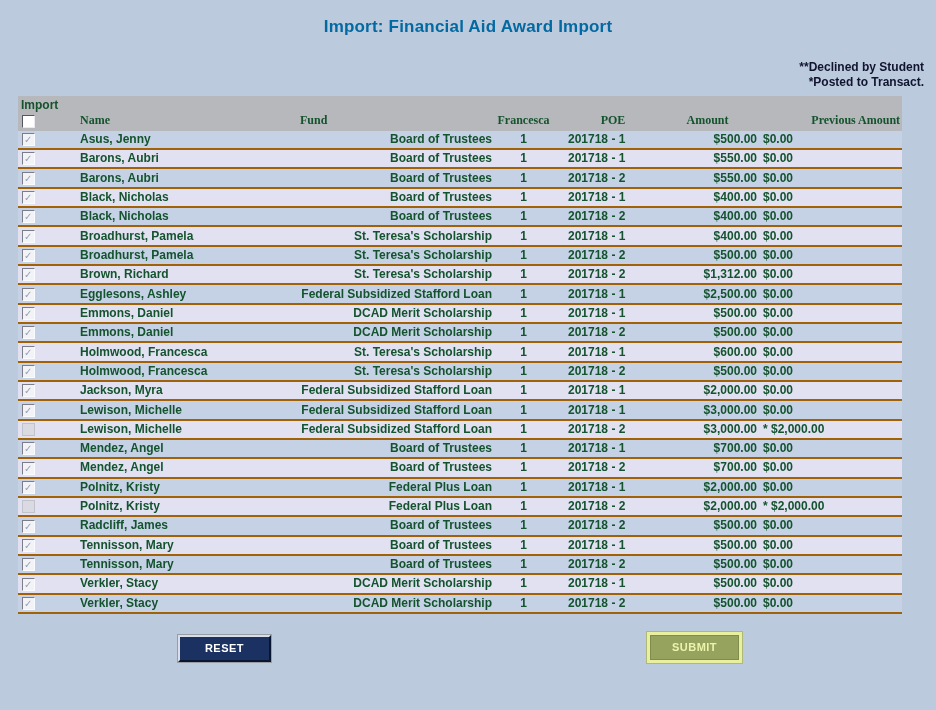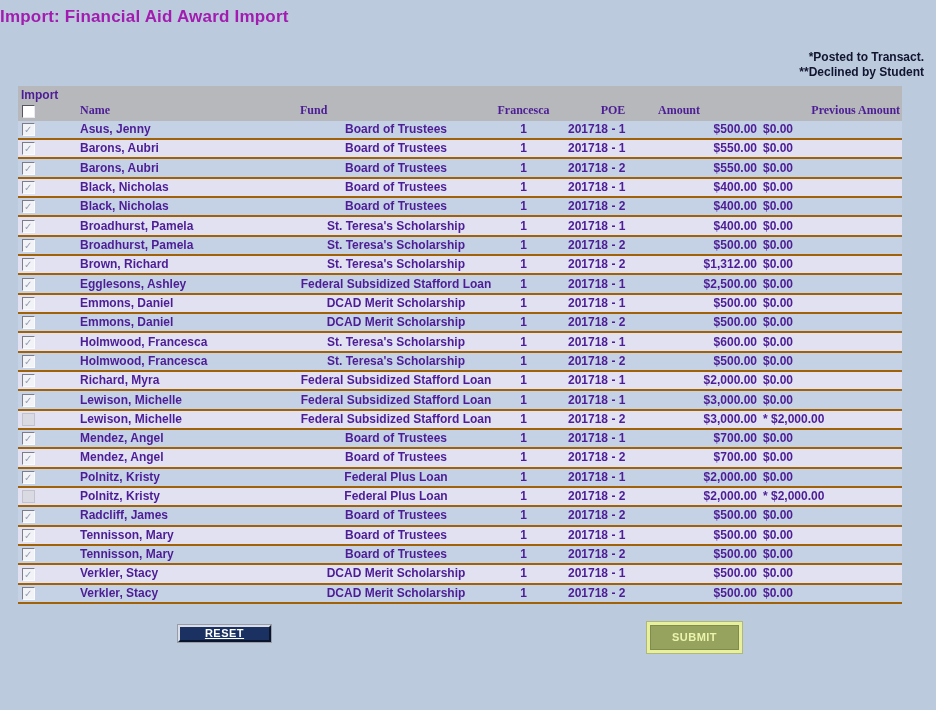--- a/index.html
+++ b/index.html
@@ -3,72 +3,72 @@
 <meta charset="utf-8">
 <style>
   * { box-sizing: border-box; margin: 0; padding: 0; }
   html, body {
     width: 936px; height: 710px;
     background: #bccade;
     font-family: "Liberation Sans", "DejaVu Sans", sans-serif;
     overflow: hidden;
   }
   .page-title {
-    margin-top: 7px;
-    text-align: left;
+    margin-top: 17px;
+    text-align: center;
     font-size: 17px;
     font-weight: bold;
-    color: #a21caf;
+    color: #0369a1;
     letter-spacing: 0.2px;
   }
   .notes {
     margin-top: 23px;
     margin-right: 12px;
     text-align: right;
     font-size: 12px;
     font-weight: bold;
     color: #10142e;
     line-height: 15px;
   }
   table.award-table {
     margin-left: 18px;
     margin-top: 6px;
     width: 884px;
     border-collapse: collapse;
     table-layout: fixed;
     font-size: 12px;
     font-weight: bold;
-    color: #4c1d95;
+    color: #14532d;
   }
   col.c-import   { width: 62px; }
   col.c-name     { width: 220px; }
   col.c-fund     { width: 192px; }
   col.c-disburse { width: 63px; }
   col.c-poe      { width: 103px; }
   col.c-amount   { width: 105px; }
   col.c-previous { width: 139px; }
 
   thead tr { background: #b7b8bc; }
   thead td { padding: 0; }
   .group-label-cell { padding: 3px 0 0 3px; height: 15px; line-height: 13px; }
   .head-row td { padding: 1px 0 3px 0; line-height: 14px; font-family: Liberation Serif, serif; }
   .head-row .h-name, .head-row .h-fund { text-align: left; }
   .head-row .h-disburse { text-align: center; }
   .head-row .h-poe { text-align: center; padding-left: 13px; }
-  .head-row .h-amount { text-align: left; padding-right: 6px; }
+  .head-row .h-amount { text-align: center; padding-right: 6px; }
   .head-row .h-previous { text-align: right; padding-right: 2px; }
   .head-row .h-import { padding-left: 4px; }
 
   tbody tr { border-bottom: 2px solid #a16207; }
   tbody tr.even { background: #c5d2e6; }
   tbody tr.odd  { background: #e1e1f2; }
   tbody td { padding: 2px 0; line-height: 13px; vertical-align: middle; }
   td.cell-import   { padding-left: 4px; }
   td.cell-name     { text-align: left; }
-  td.cell-fund     { text-align: center; }
+  td.cell-fund     { text-align: right; }
   td.cell-disburse { text-align: center; }
   td.cell-poe      { text-align: left; padding-left: 13px; }
   td.cell-amount   { text-align: right; padding-right: 6px; }
   td.cell-previous { text-align: left; padding-right: 3px; }
 
   .cb {
     display: inline-block;
     width: 13px; height: 13px;
     position: relative;
     vertical-align: middle;
@@ -97,32 +97,31 @@
   }
 
   .button-bar {
     position: relative;
     margin-top: 18px;
     height: 36px;
   }
   .btn-reset {
     position: absolute;
     left: 178px; top: 3px;
-    width: 93px; height: 17px;
+    width: 93px; height: 27px;
     background: #1b3161;
     color: #ffffff;
     font-family: "Liberation Sans", sans-serif;
     font-size: 11px;
     font-weight: bold;
     letter-spacing: 0.5px;
     border: 2px solid;
     border-color: #d9dee8 #0a152e #0a152e #d9dee8;
     box-shadow: 0 0 0 1px #979ca6;
     cursor: pointer;
-    text-decoration: underline;
   }
   .btn-submit {
     position: absolute;
     left: 647px; top: 0;
     width: 95px; height: 31px;
     background: #96a35f;
     color: #ecf3ab;
     font-family: "Liberation Sans", sans-serif;
     font-size: 11px;
     font-weight: bold;
@@ -132,22 +131,22 @@
     cursor: pointer;
     text-align: center;
   }
 </style>
 </head>
 <body>
 
 <div class="page-title">Import: Financial Aid Award Import</div>
 
 <div class="notes">
+  <div>**Declined by Student</div>
   <div>*Posted to Transact.</div>
-  <div>**Declined by Student</div>
 </div>
 
 <table class="award-table">
   <colgroup>
     <col class="c-import">
       <col class="c-name">
       <col class="c-fund">
       <col class="c-disburse">
     <col class="c-poe">
       <col class="c-amount">
@@ -282,21 +281,21 @@
     <td class="cell-import"><span class="cb checked"></span></td>
     <td class="cell-name">Holmwood, Francesca</td>
     <td class="cell-fund">St. Teresa's Scholarship</td>
     <td class="cell-disburse">1</td>
     <td class="cell-poe">201718 - 2</td>
     <td class="cell-amount">$500.00</td>
     <td class="cell-previous">$0.00</td>
   </tr>
       <tr class="odd">
     <td class="cell-import"><span class="cb checked"></span></td>
-    <td class="cell-name">Richard, Myra</td>
+    <td class="cell-name">Jackson, Myra</td>
     <td class="cell-fund">Federal Subsidized Stafford Loan</td>
     <td class="cell-disburse">1</td>
     <td class="cell-poe">201718 - 1</td>
     <td class="cell-amount">$2,000.00</td>
     <td class="cell-previous">$0.00</td>
   </tr>
       <tr class="even">
     <td class="cell-import"><span class="cb checked"></span></td>
     <td class="cell-name">Lewison, Michelle</td>
     <td class="cell-fund">Federal Subsidized Stafford Loan</td>

